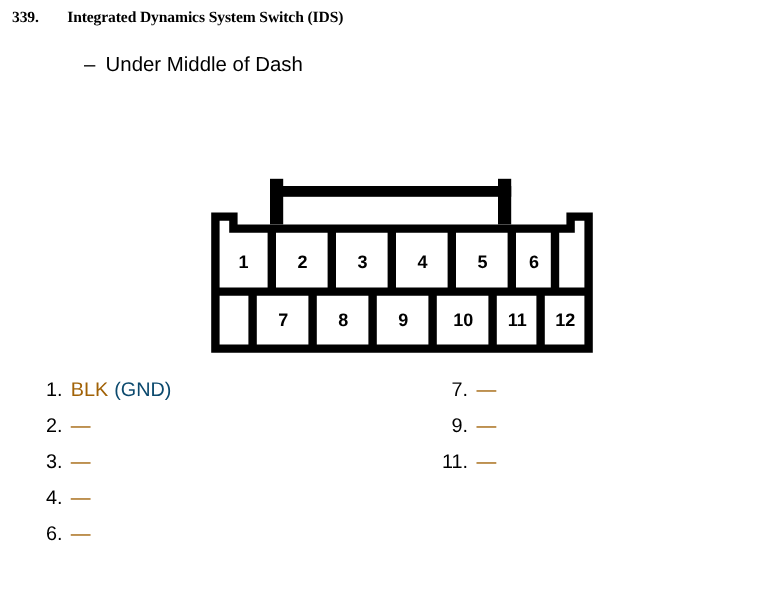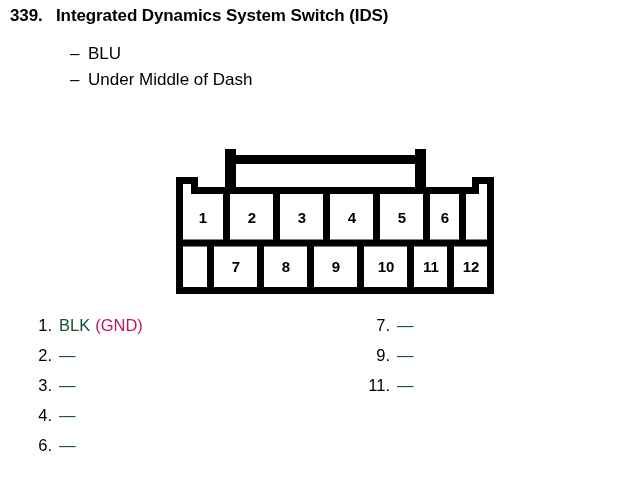--- a/index.html
+++ b/index.html
@@ -20,23 +20,24 @@
   
   #header-block {
     position: absolute;
     left: 0; top: 0;
     width: 638px;
   }
   #title-row {
     position: absolute;
     left: 10px; top: 6px;
     white-space: nowrap;
-    font-size: 17px;
+    font-size: 13px;
     font-weight: bold;
     letter-spacing: -0.1px;
+    font-family: Liberation Serif, serif;
   }
   #title-number {
     display: inline-block;
     min-width: 46px;
   }
   #title-text { display: inline-block; }
 
   #subtitle-list {
     position: absolute;
     left: 70px; top: 41px;
@@ -99,39 +100,38 @@
     line-height: 30px;
     white-space: nowrap;
   }
   .pin-index {
     display: inline-block;
     width: 30px;
     text-align: right;
     margin-right: 7px;
   }
   .pin-wire {
-    color: #14532d;
+    color: #a16207;
   }
   .pin-func {
-    color: #be185d;
+    color: #0c4a6e;
     margin-left: 5px;
   }
   .pin-func:empty { display: none; }
 </style>
 </head>
 <body>
 
 <div id="header-block">
 
   <div id="title-row">
     <span id="title-number">339.</span><span id="title-text">Integrated Dynamics System Switch (IDS)</span>
   </div>
 
   <ul id="subtitle-list">
-    <li><span class="dash-mark">–</span><span>BLU</span></li>
     <li><span class="dash-mark">–</span><span>Under Middle of Dash</span></li>
   </ul>
 
 </div>
 
 <div id="connector-diagram">
   <svg id="connector-svg" width="330" height="156" viewBox="0 0 330 156">
 
     <g fill="#000000">
       <rect x="55" y="5" width="11" height="38"></rect>

